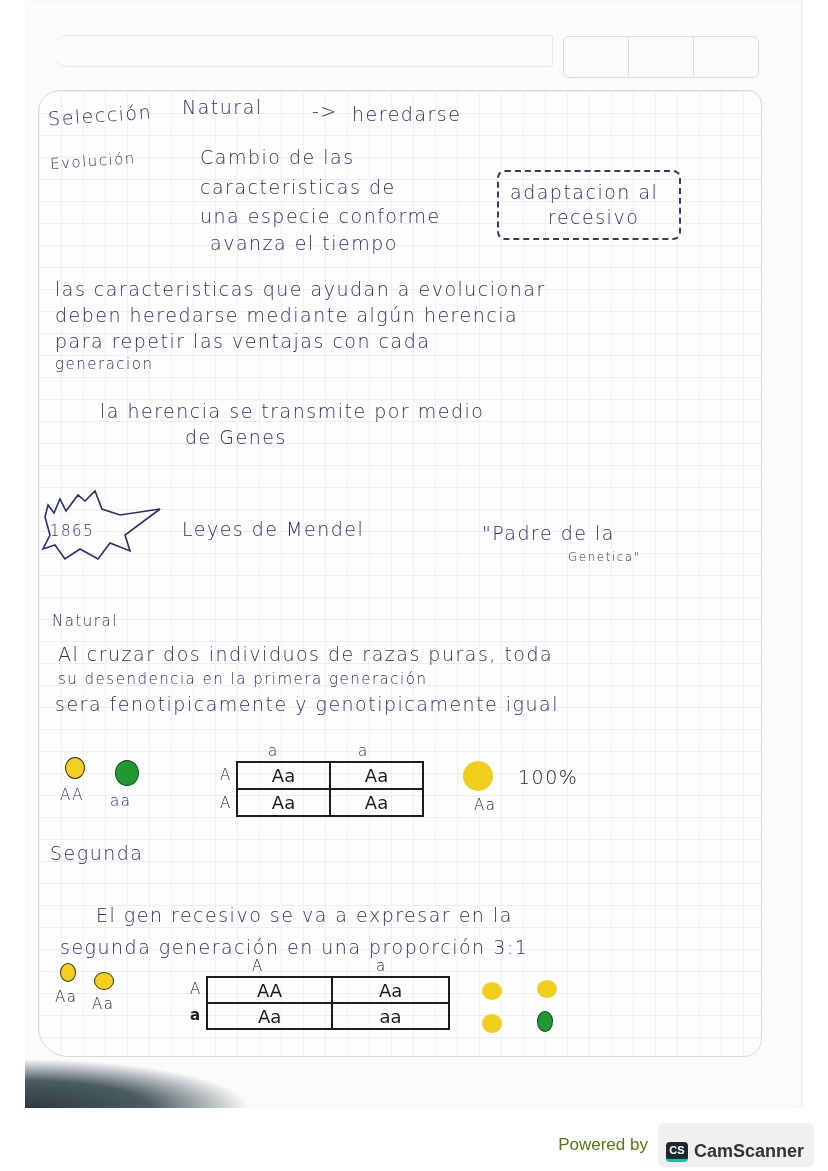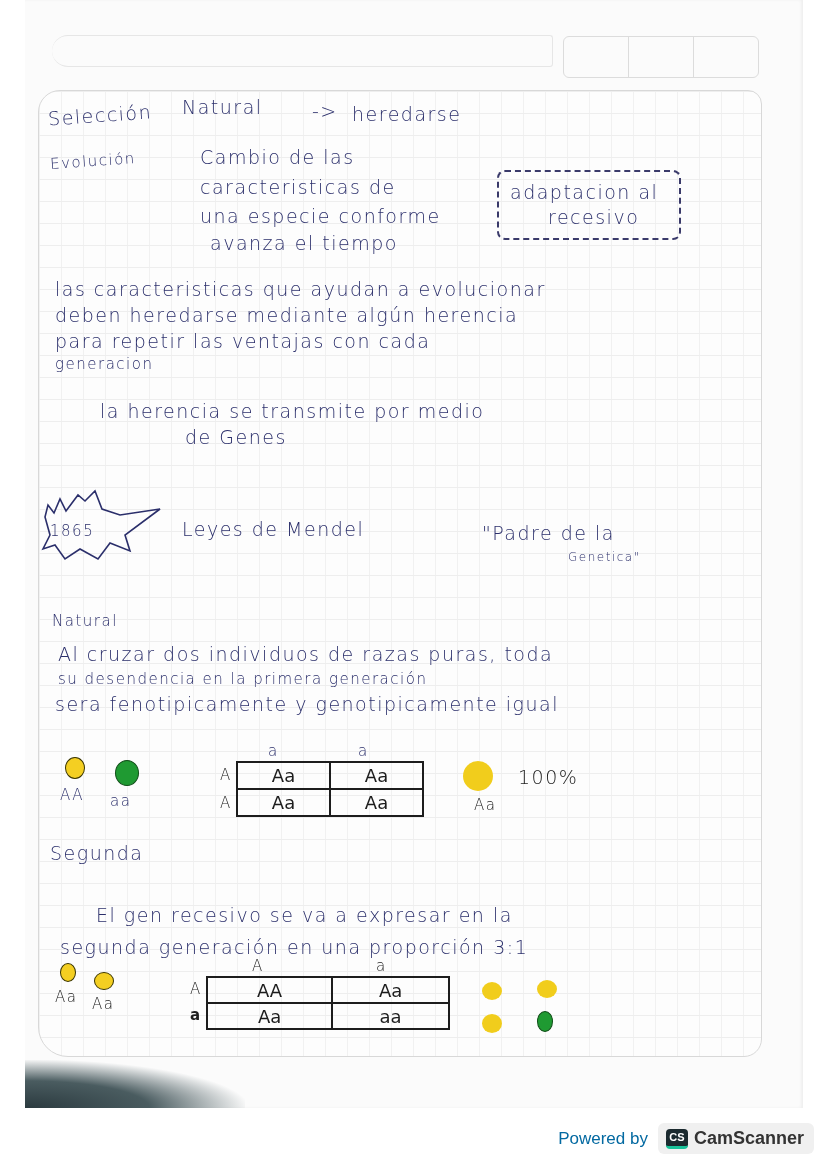--- a/index.html
+++ b/index.html
@@ -23,22 +23,22 @@
   .xs{font-size:12px;}
   .box-dashed{position:absolute;left:497px;top:170px;width:180px;height:66px;border:2px dashed #3a3a6a;border-radius:8px;}
   .star{position:absolute;left:40px;top:487px;}
   .punnett{position:absolute;border-collapse:collapse;}
   .punnett td{border:2px solid #1d1d1d;text-align:center;font-family:"DejaVu Sans",sans-serif;font-size:18px;color:#1d1d1d;padding:0;}
   .dot{position:absolute;border-radius:50%;}
   .dot.yellow{background:#f1cd1c;}
   .dot.yellow-out{background:#f4cf22;border:1.5px solid #3a3500;}
   .dot.green{background:#1f9a32;border:1px solid #12501a;}
   .watermark{position:absolute;right:14px;top:1123px;display:flex;align-items:center;gap:10px;}
-  .wm-text{font-family:"Liberation Sans",sans-serif;font-size:17px;color:#0369a1;}
-  .wm-badge{display:flex;align-items:center;gap:6px;background:#f0f0f0;border-radius:6px;padding:5px 10px 5px 8px;}
+  .wm-text{font-family:"Liberation Sans",sans-serif;font-size:17px;color:#4d7c0f;}
+  .wm-badge{display:flex;align-items:center;gap:6px;background:#f0f0f0;border-radius:6px;padding:18px 10px 5px 8px;}
   .wm-logo{width:22px;height:20px;background:#1b2a2f;border-radius:4px;color:#fff;font-family:"Liberation Sans",sans-serif;font-weight:bold;font-size:11px;display:flex;align-items:center;justify-content:center;border-bottom:3px solid #19c39a;box-sizing:border-box;}
   .wm-brand{font-family:"Liberation Sans",sans-serif;font-size:18px;color:#333;font-weight:bold;}
 </style>
 </head>
 <body>
 
 <div class="page"></div>
 <div class="page-shadow"></div>
 <div class="header-band"></div>
 <div class="date-boxes">

